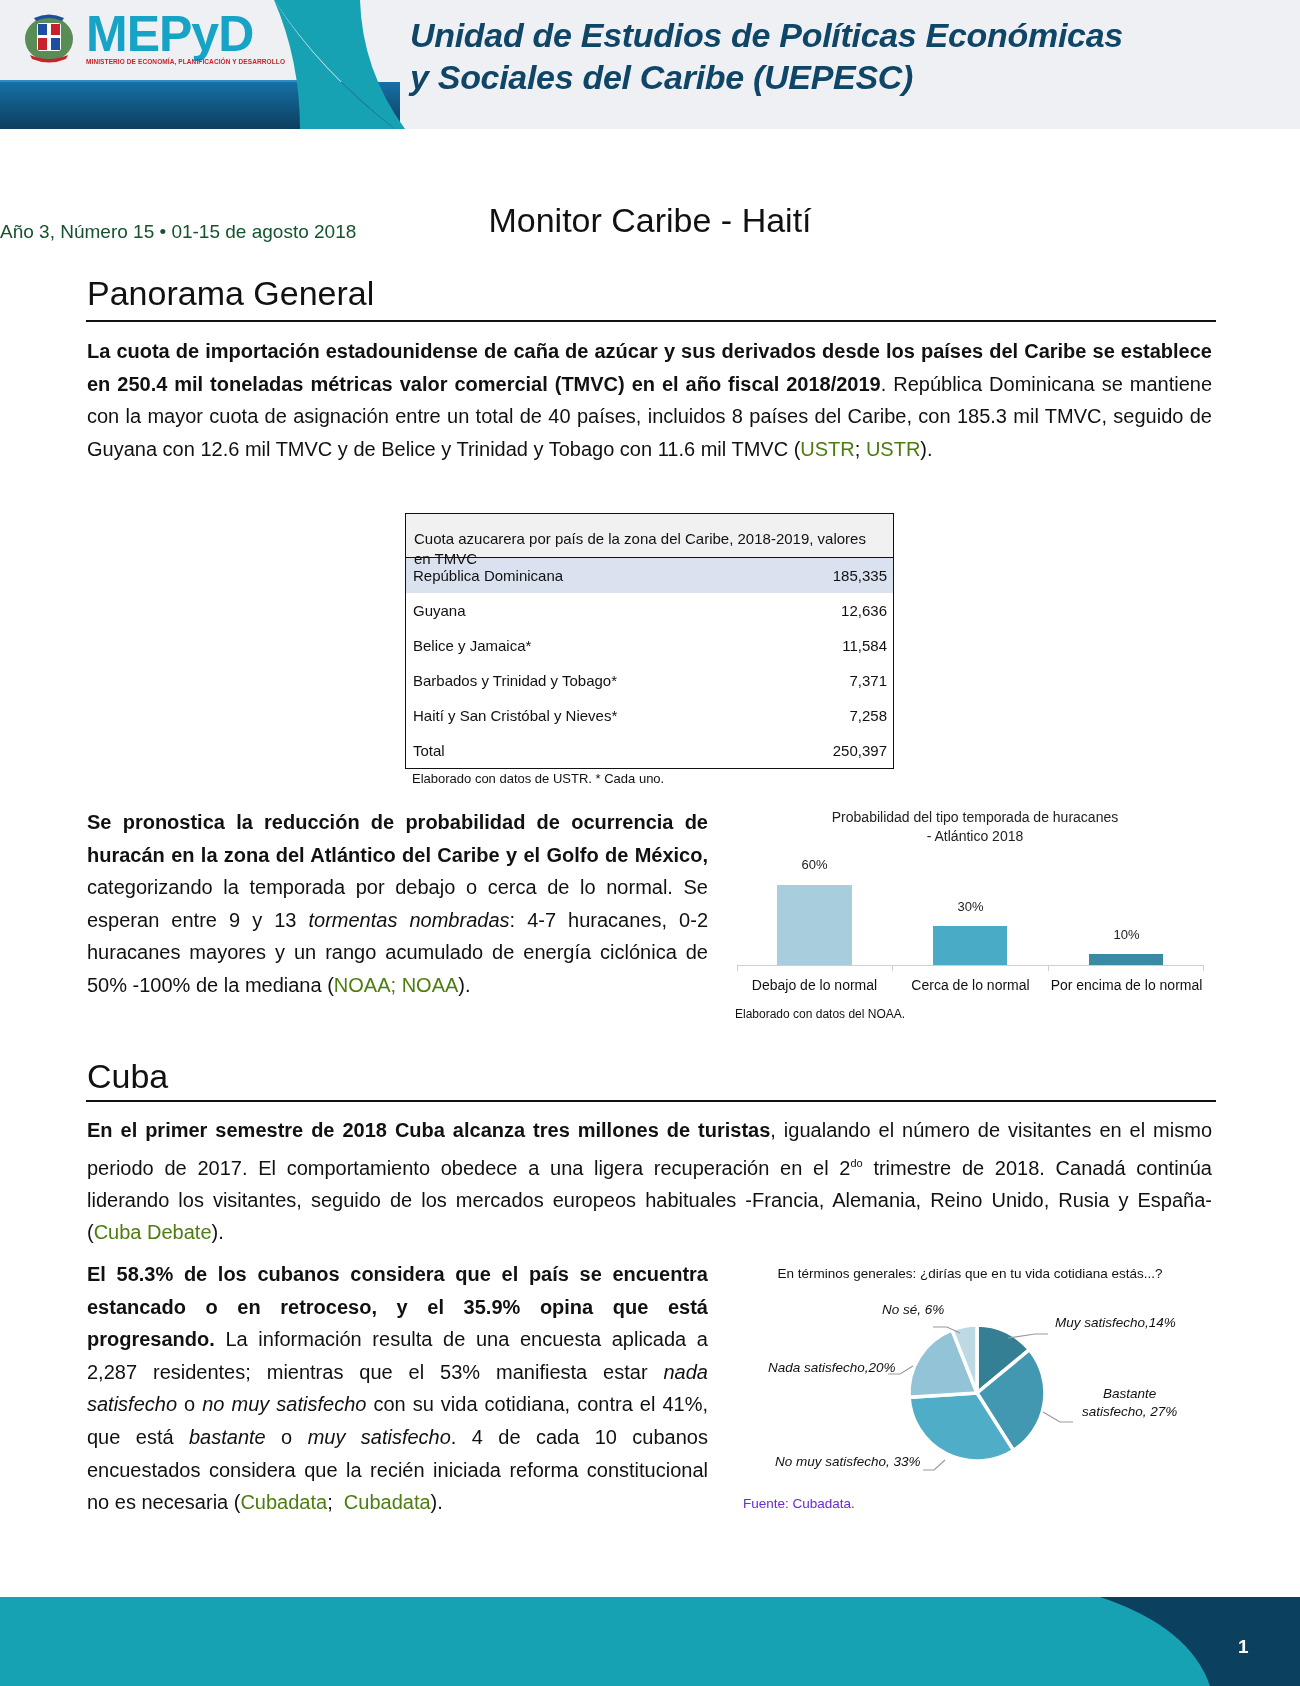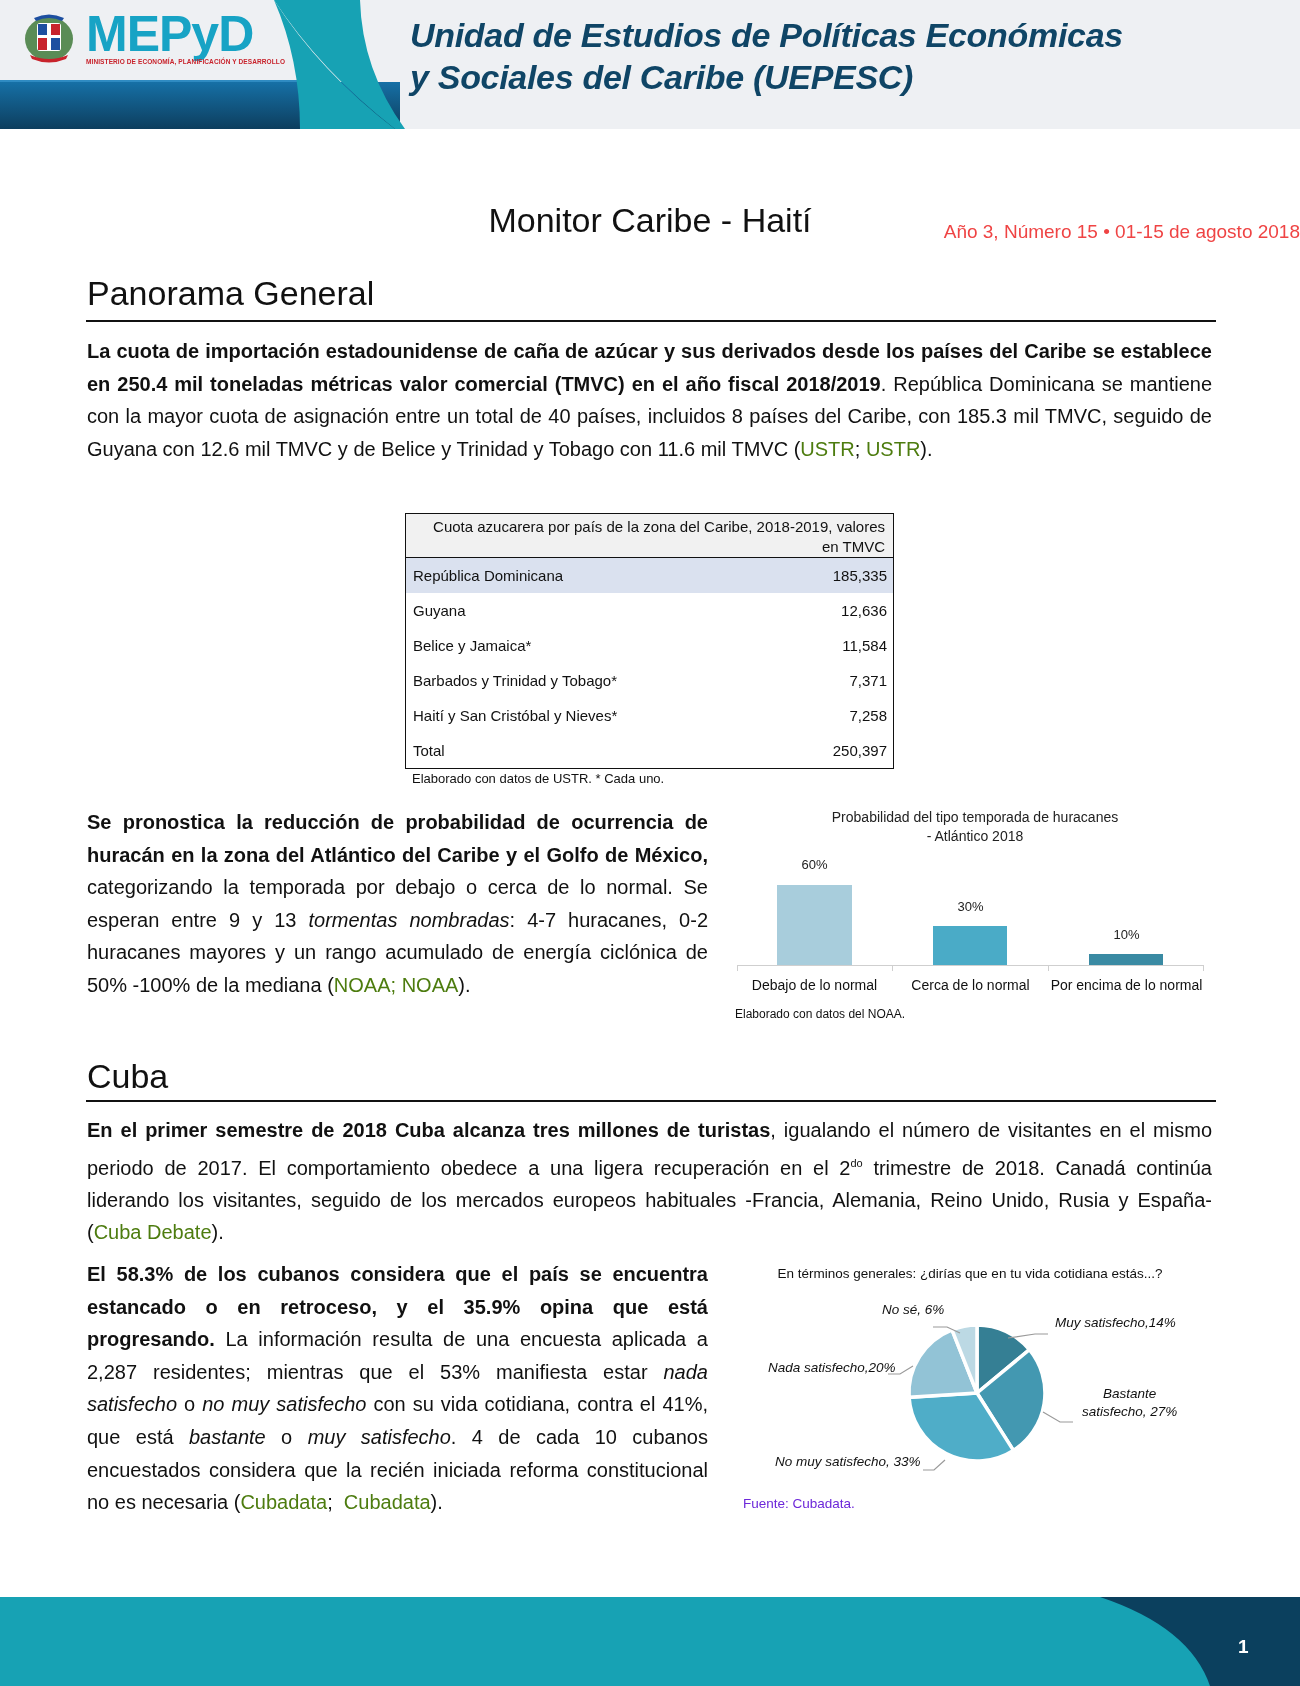--- a/index.html
+++ b/index.html
@@ -11,33 +11,33 @@
   .header svg.bg { position: absolute; left: 0; top: 0; }
   .logo { position: absolute; left: 20px; top: 8px; height: 60px; display: flex; align-items: center; }
   .crest { width: 58px; height: 58px; }
   .logo-text { margin-left: 8px; display: flex; flex-direction: column; }
   .logo-main { font-family: "Liberation Sans", sans-serif; font-weight: 700; font-size: 50px; color: #17a3c5; letter-spacing: -1px; line-height: 46px; }
   .logo-sub { font-size: 6.5px; font-weight: 700; color: #c8232c; letter-spacing: 0.1px; margin-top: 1px; }
   .header-title { position: absolute; left: 410px; top: 14px; font-family: "Liberation Sans", sans-serif; font-weight: 700; font-style: italic; color: #0f4566; font-size: 34px; line-height: 42px; letter-spacing: -0.3px; }
 
   
   .doc-title { position: absolute; left: 0; width: 1300px; top: 165px; text-align: center; font-size: 34px; color: #111; margin-top: 36px; }
-  .doc-subtitle { position: absolute; left: 0; width: 1300px; top: 221px; text-align: right; font-size: 19px; color: #ef4444; }
+  .doc-subtitle { position: absolute; left: 0; width: 1300px; top: 221px; text-align: left; font-size: 19px; color: #14532d; }
 
   .section-h { position: absolute; left: 87px; font-size: 34px; color: #111; font-weight: 400; }
   .section-rule { position: absolute; left: 86px; width: 1130px; height: 1.5px; background: #111; }
 
   .para { position: absolute; font-size: 20px; line-height: 32.6px; text-align: justify; color: #111; }
   .para b { font-weight: 700; }
   .para i { font-style: italic; }
   .link { color: #4d7c0f; cursor: pointer; }
 
   
   .qtable { position: absolute; left: 405px; top: 513px; width: 489px; border: 1.5px solid #111; background: #fff; font-size: 15px; }
-  .qtable .th { background: #f1f1f1; text-align: right; padding: 3px 8px; line-height: 20px; border-bottom: 1.5px solid #111; height: 44px; }
+  .qtable .th { background: #f1f1f1; text-align: left; padding: 15px 8px; line-height: 20px; border-bottom: 1.5px solid #111; height: 44px; }
   .qtable .tr { display: flex; justify-content: space-between; align-items: center; height: 35px; padding: 0 6px 0 7px; }
   .qtable .tr.hl { background: #dae1ef; }
   .table-note { position: absolute; left: 412px; top: 771px; font-size: 13px; color: #111; }
 
   
   .bar-chart { position: absolute; left: 730px; top: 805px; width: 490px; height: 225px; }
   .bc-title { position: absolute; left: 0; width: 490px; top: 3px; text-align: center; font-size: 14px; line-height: 19px; color: #222; }
   .bc-bar { position: absolute; }
   .bc-val { position: absolute; font-size: 13px; text-align: center; width: 75px; color: #222; }
   .bc-axis { position: absolute; left: 7px; width: 467px; top: 160px; height: 1px; background: #cfcfcf; }

